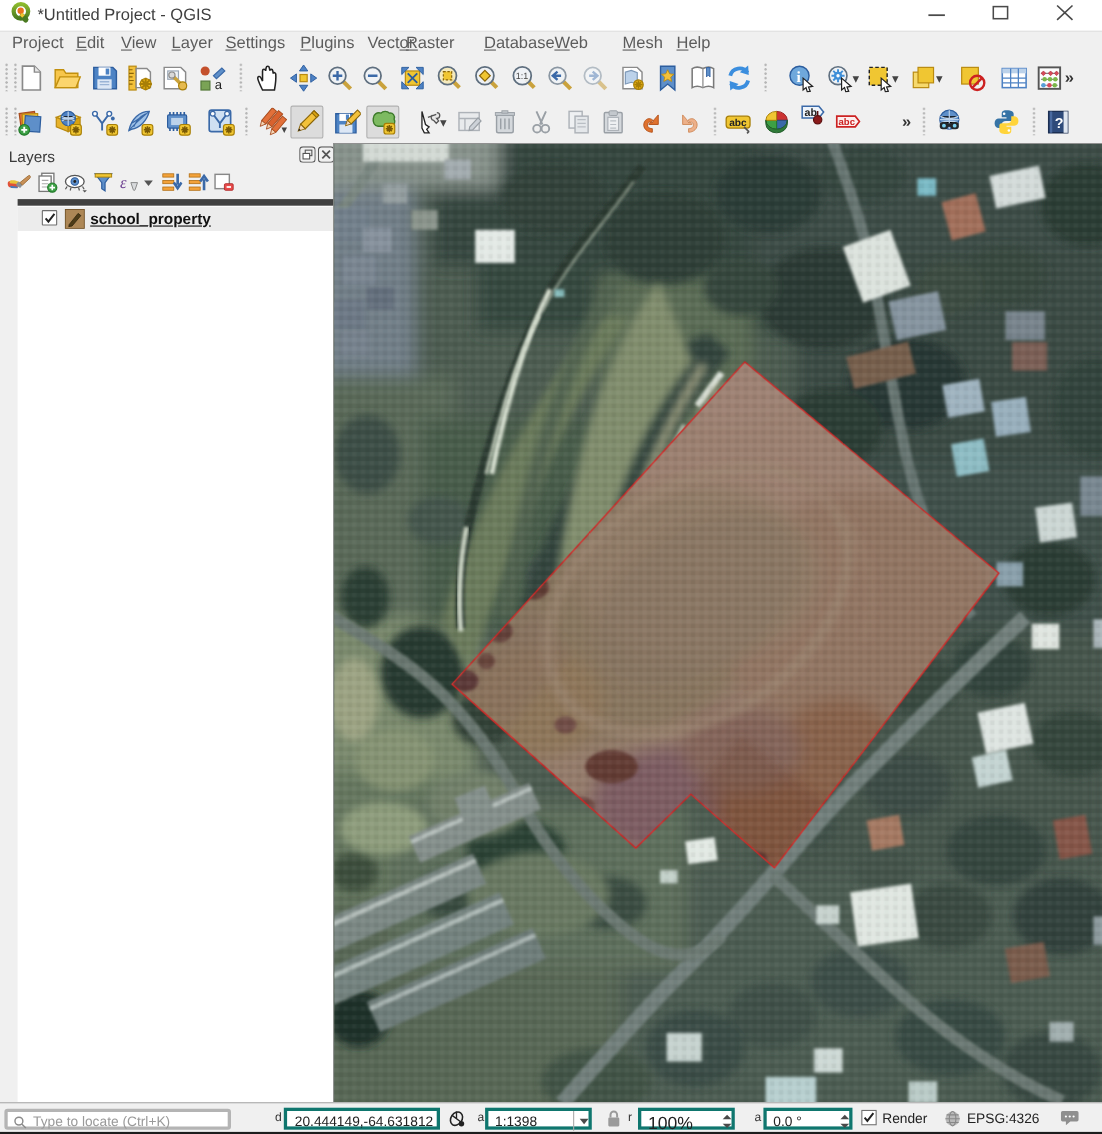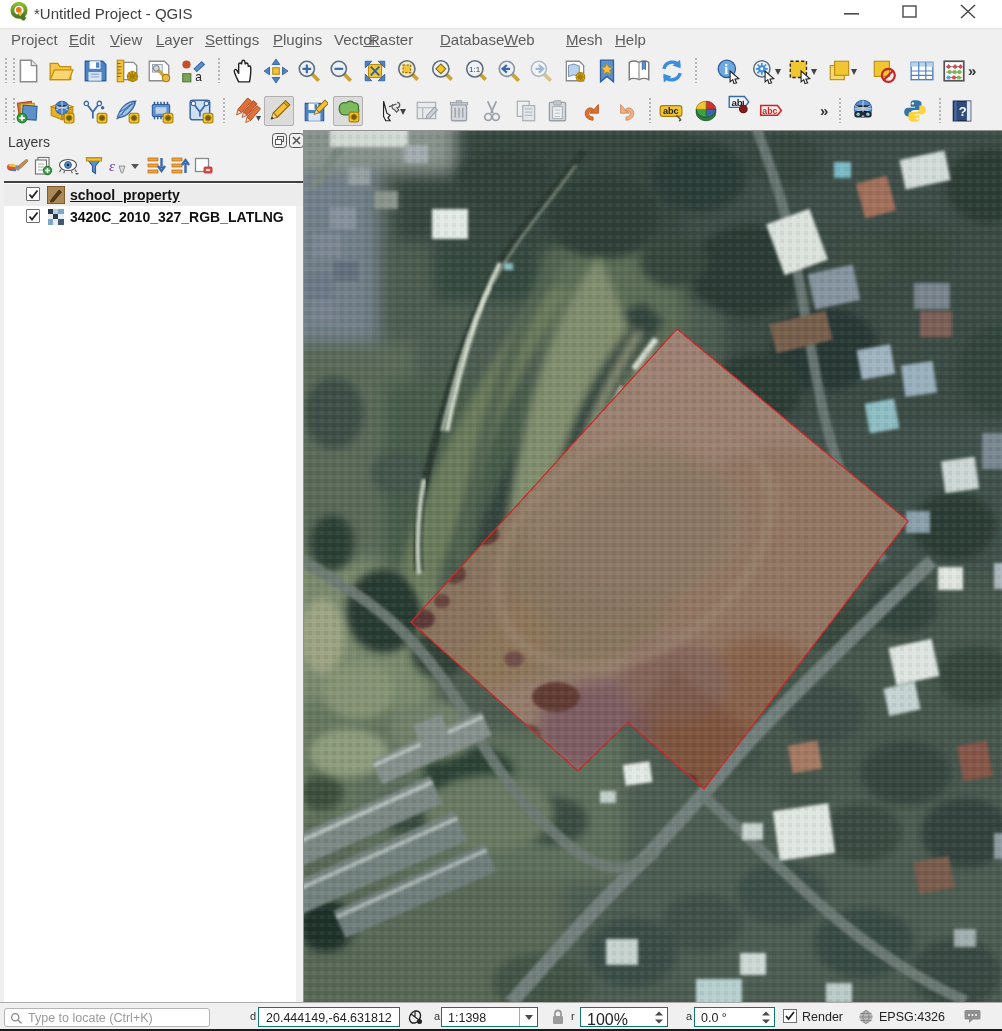--- a/index.html
+++ b/index.html
@@ -19,28 +19,28 @@
   .ic svg { width:26px; height:26px; display:block; }
   .tsep { position:absolute; width:1px; height:24px; background:#c9c9c9; }
   .thandle { position:absolute; width:4px; height:26px;
      background-image:radial-gradient(circle, #b5b5b5 1px, transparent 1.2px);
      background-size:4px 4px; }
   .pressedbtn { position:absolute; width:30px; height:30px; background:#dcdcdc; border:1px solid #b0b0b0; border-radius:2px; }
   .chev { position:absolute; font-size:12px; color:#444; }
   
   #layers-panel { position:absolute; left:0; top:130px; width:303px; height:872px; background:#f0f0f0; }
   #layers-title { position:absolute; left:8px; top:4px; font-size:14px; color:#3a3a3a; }
-  #layers-list { position:absolute; left:4px; top:51px; width:302px; height:821px; background:#ffffff; border-top:2px solid #404040; }
+  #layers-list { position:absolute; left:16px; top:51px; width:302px; height:821px; background:#ffffff; border-top:6px solid #404040; }
   .lrow { position:absolute; left:0; width:302px; height:22px; }
   .lcheck { position:absolute; left:22px; top:3px; width:14px; height:14px; background:#fff; border:1px solid #6e6e6e; border-radius:1px; }
   .lcheck svg { position:absolute; left:1px; top:1px; }
   .lname { position:absolute; left:66px; top:3px; font-size:14px; font-weight:bold; color:#111; white-space:nowrap; }
   
   #statusbar { position:absolute; left:0; top:1002px; width:1002px; height:29px; background:#f0f0f0; border-top:1px solid #ababab; border-bottom:2px solid #1c1c1c; font-size:12px; color:#222; }
-  .sbox { position:absolute; background:#fff; border:1px solid #0f766e; }
+  .sbox { position:absolute; background:#fff; border:3px solid #0f766e; }
   .slabel { position:absolute; font-size:11px; color:#333; }
   
   #map { position:absolute; left:303px; top:130px; width:699px; height:872px; border-left:1px solid #909090; border-top:1px solid #909090; background:#5c6c5e; }
 </style>
 </head>
 <body>
 <div id="app">
 
   <div id="titlebar">
 
@@ -663,40 +663,20 @@
 
         <svg class="abs" style="left:43px;top:2px" width="18" height="18" viewBox="0 0 18 18">
             <rect width="18" height="18" fill="#ad8756"></rect>
             <rect width="18" height="18" fill="none" stroke="#6e5027" stroke-width="1.5"></rect>
             <path d="M4 14 L12 4 L14.5 6 L6.5 15.5 L3.5 16 Z" fill="#4e3c17" stroke="#2e230c" stroke-width=".7"></path>
           </svg>
 
         <div class="lname" style="text-decoration:underline">school_property</div>
       </div>
 
-      <div class="lrow" style="top:23px">
-
-        <div class="lcheck">
-            <svg width="11" height="11" viewBox="0 0 11 11">
-              <path d="M1.5 5.5 L4 8.5 L9.5 1.5" fill="none" stroke="#222" stroke-width="1.8"></path>
-            </svg>
-          </div>
-
-        <svg class="abs" style="left:44px;top:3px" width="16" height="16" viewBox="0 0 16 16">
-          <rect width="16" height="16" fill="#e8edf2"></rect>
-          <rect x="0" y="0" width="5" height="5" fill="#2a3b4d"></rect>
-            <rect x="5" y="5" width="5" height="5" fill="#2a3b4d"></rect>
-          <rect x="10" y="0" width="6" height="5" fill="#7da7c9"></rect>
-            <rect x="0" y="10" width="5" height="6" fill="#7da7c9"></rect>
-          <rect x="10" y="10" width="6" height="6" fill="#42586e"></rect>
-            <rect x="5" y="0" width="5" height="5" fill="#b8cddd"></rect>
-        </svg>
-
-        <div class="lname">3420C_2010_327_RGB_LATLNG</div>
-      </div>
     </div>
   </div>
 
   <div id="map">
   <svg width="699" height="872" viewBox="0 0 699 872" style="display:block">
     <defs>
       <filter id="b2" x="-30%" y="-30%" width="160%" height="160%">
             <feGaussianBlur stdDeviation="1.6"></feGaussianBlur>
           </filter>
       <filter id="b4" x="-40%" y="-40%" width="180%" height="180%">

